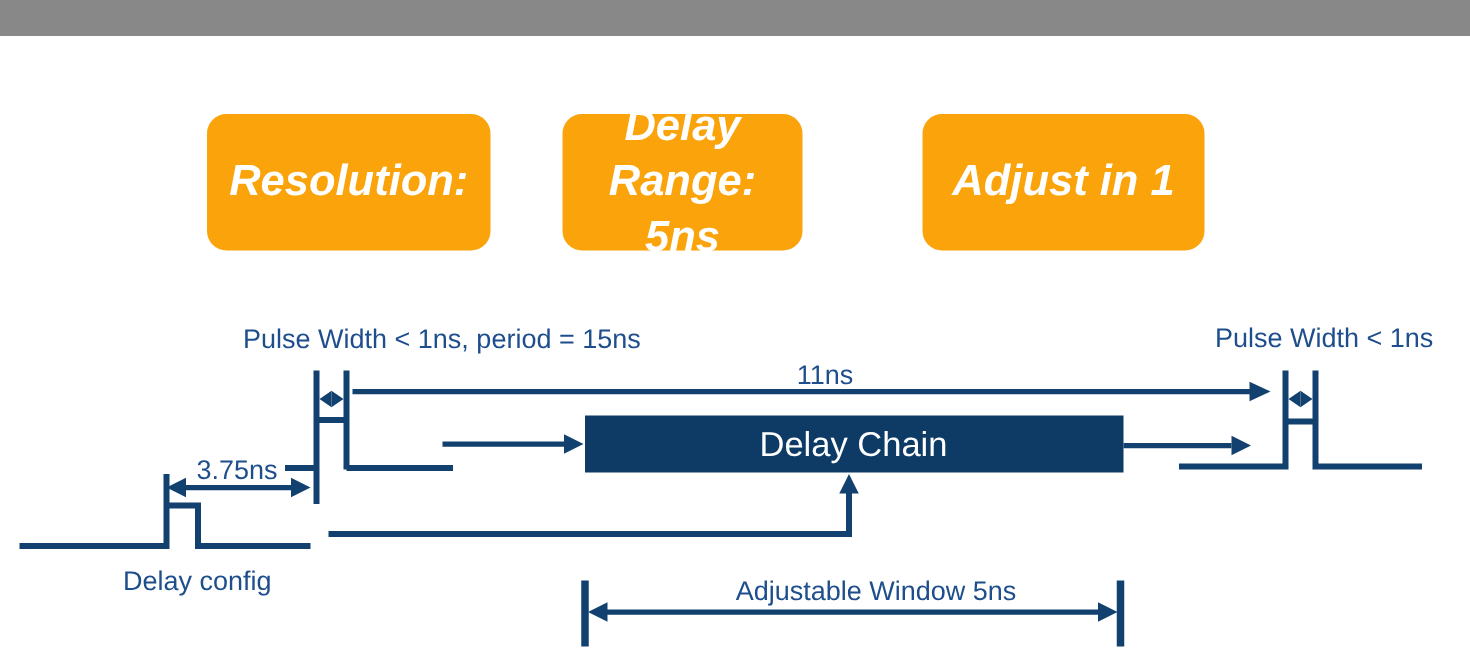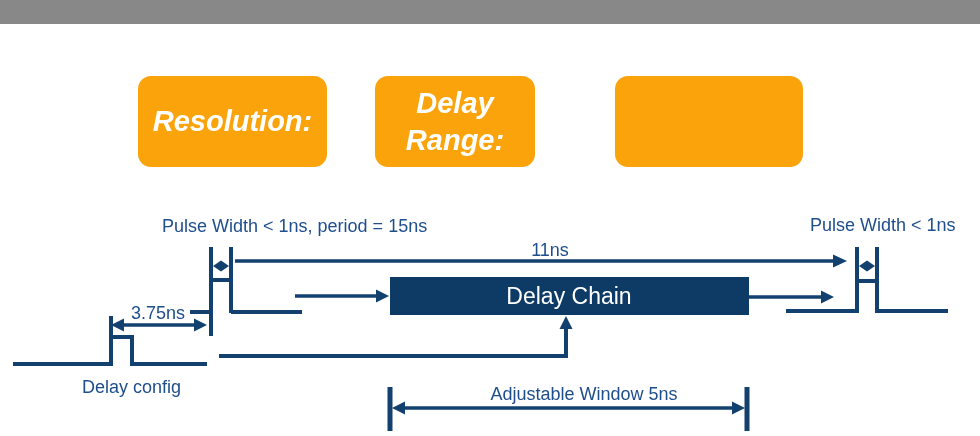--- a/index.html
+++ b/index.html
@@ -46,22 +46,24 @@
 </head>
 <body>
 
 <div class="stage">
 
   <div class="info-box" id="box1">
     <span>Resolution:</span>
   </div>
   <div class="info-box" id="box2">
     <span>Delay Range:</span>
+    <span>5ns</span>
   </div>
   <div class="info-box" id="box3">
+    <span>Adjust in 1</span>
   </div>
 
   <svg class="diagram" width="980" height="436" viewBox="0 0 980 436">
 
     <path class="wave" d="M13 340 H111 M132 340 H207 M111 292 V342 M132 313 V342 M109 313 H134"></path>
 
     <g>
       <path class="mline" d="M120 301 H198"></path>
       <polygon class="ahead" points="111,301 124,294.5 124,307.5"></polygon>
       <polygon class="ahead" points="207,301 194,294.5 194,307.5"></polygon>

